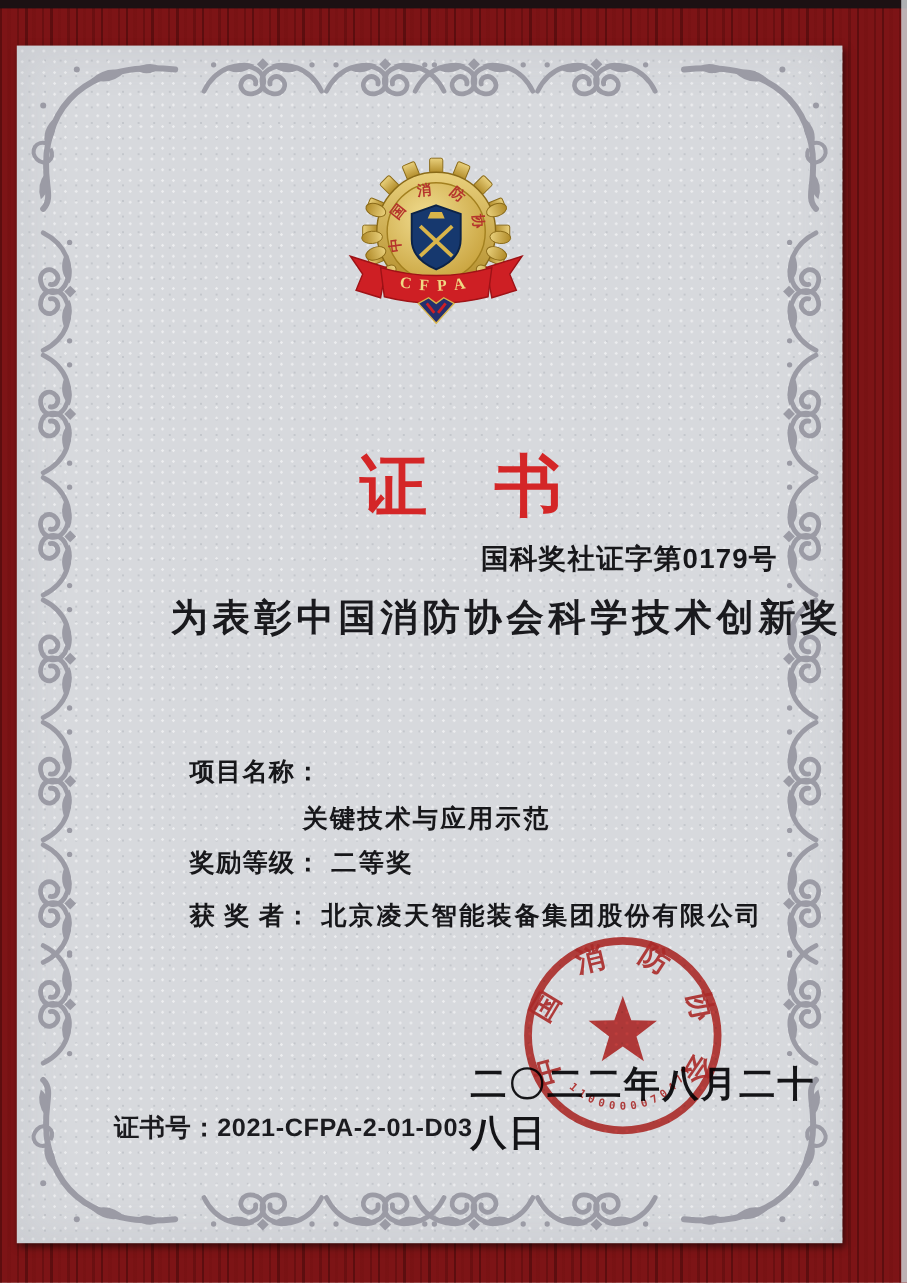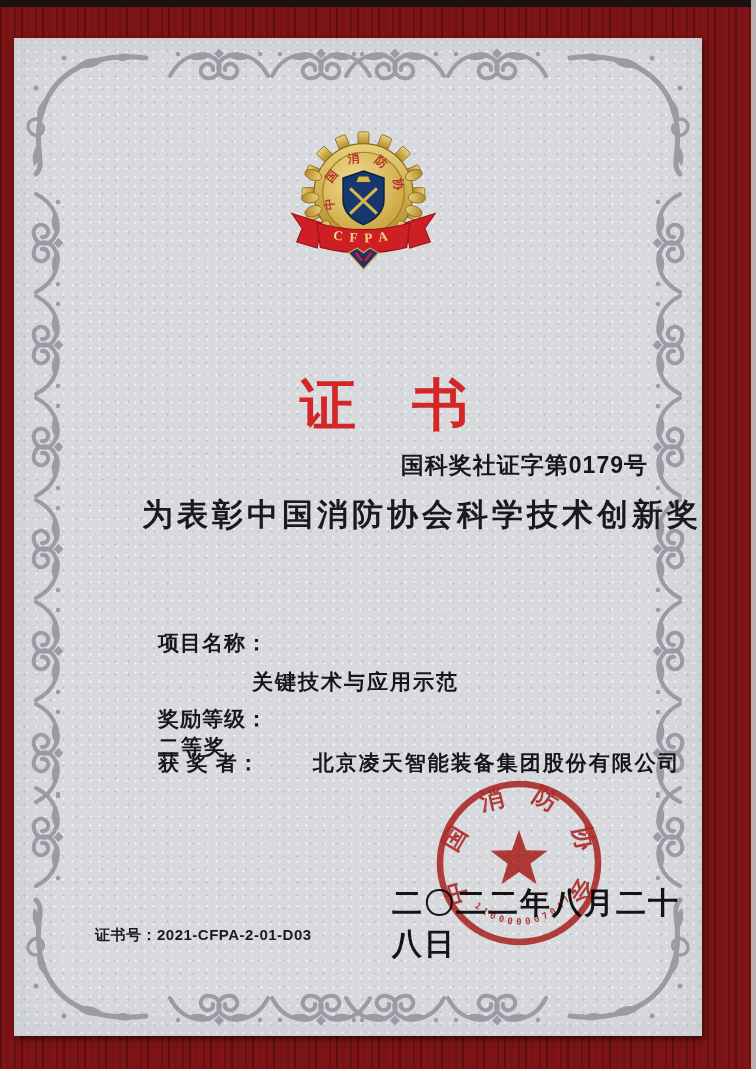--- a/index.html
+++ b/index.html
@@ -42,30 +42,30 @@
   .body-line{
     font-family:"Liberation Serif","DejaVu Serif",serif;
     font-size:31px;font-weight:bold;color:#1a1a1e;letter-spacing:4px;
   }
   .body-line1{left:128px;top:456px;}
   .body-line2{left:68px;top:502px;}
   .field-label{font-size:21px;font-weight:900;color:#17171a;letter-spacing:1px;}
   .field-value{font-size:21px;font-weight:900;color:#17171a;letter-spacing:2px;}
   .row-project{left:144px;top:591px;justify-content:flex-end;}
   .row-project-l2{left:238px;top:630px;}
-  .row-grade{left:144px;top:667px;flex-direction:column;}
-  .row-winner{left:144px;top:711px;gap:45px;}
+  .row-grade{left:144px;top:667px;}
+  .row-winner{left:144px;top:711px;}
   .field-row{display:flex;}
   .field-row .field-label{margin-right:8px;white-space:nowrap;}
   .date-line{
     left:378px;top:845px;
     font-family:"Liberation Serif","DejaVu Serif",serif;
     font-size:30px;font-weight:bold;color:#141417;letter-spacing:2px;z-index:2;
   }
-  .cert-no-line{left:81px;top:888px;font-size:15px;font-weight:900;color:#1b1b1f;letter-spacing:.5px;z-index:2;}
+  .cert-no-line{left:81px;top:888px;font-size:21px;font-weight:900;color:#1b1b1f;letter-spacing:.5px;z-index:2;}
   .badge-wrap{left:267px;top:89px;z-index:1;}
   .seal-wrap{left:420px;top:740px;z-index:3;mix-blend-mode:multiply;opacity:.92;}
 </style>
 </head>
 <body>
 
 <div class="top-dark-strip"></div>
 <div class="right-light-strip"></div>
 
 <div class="paper">

